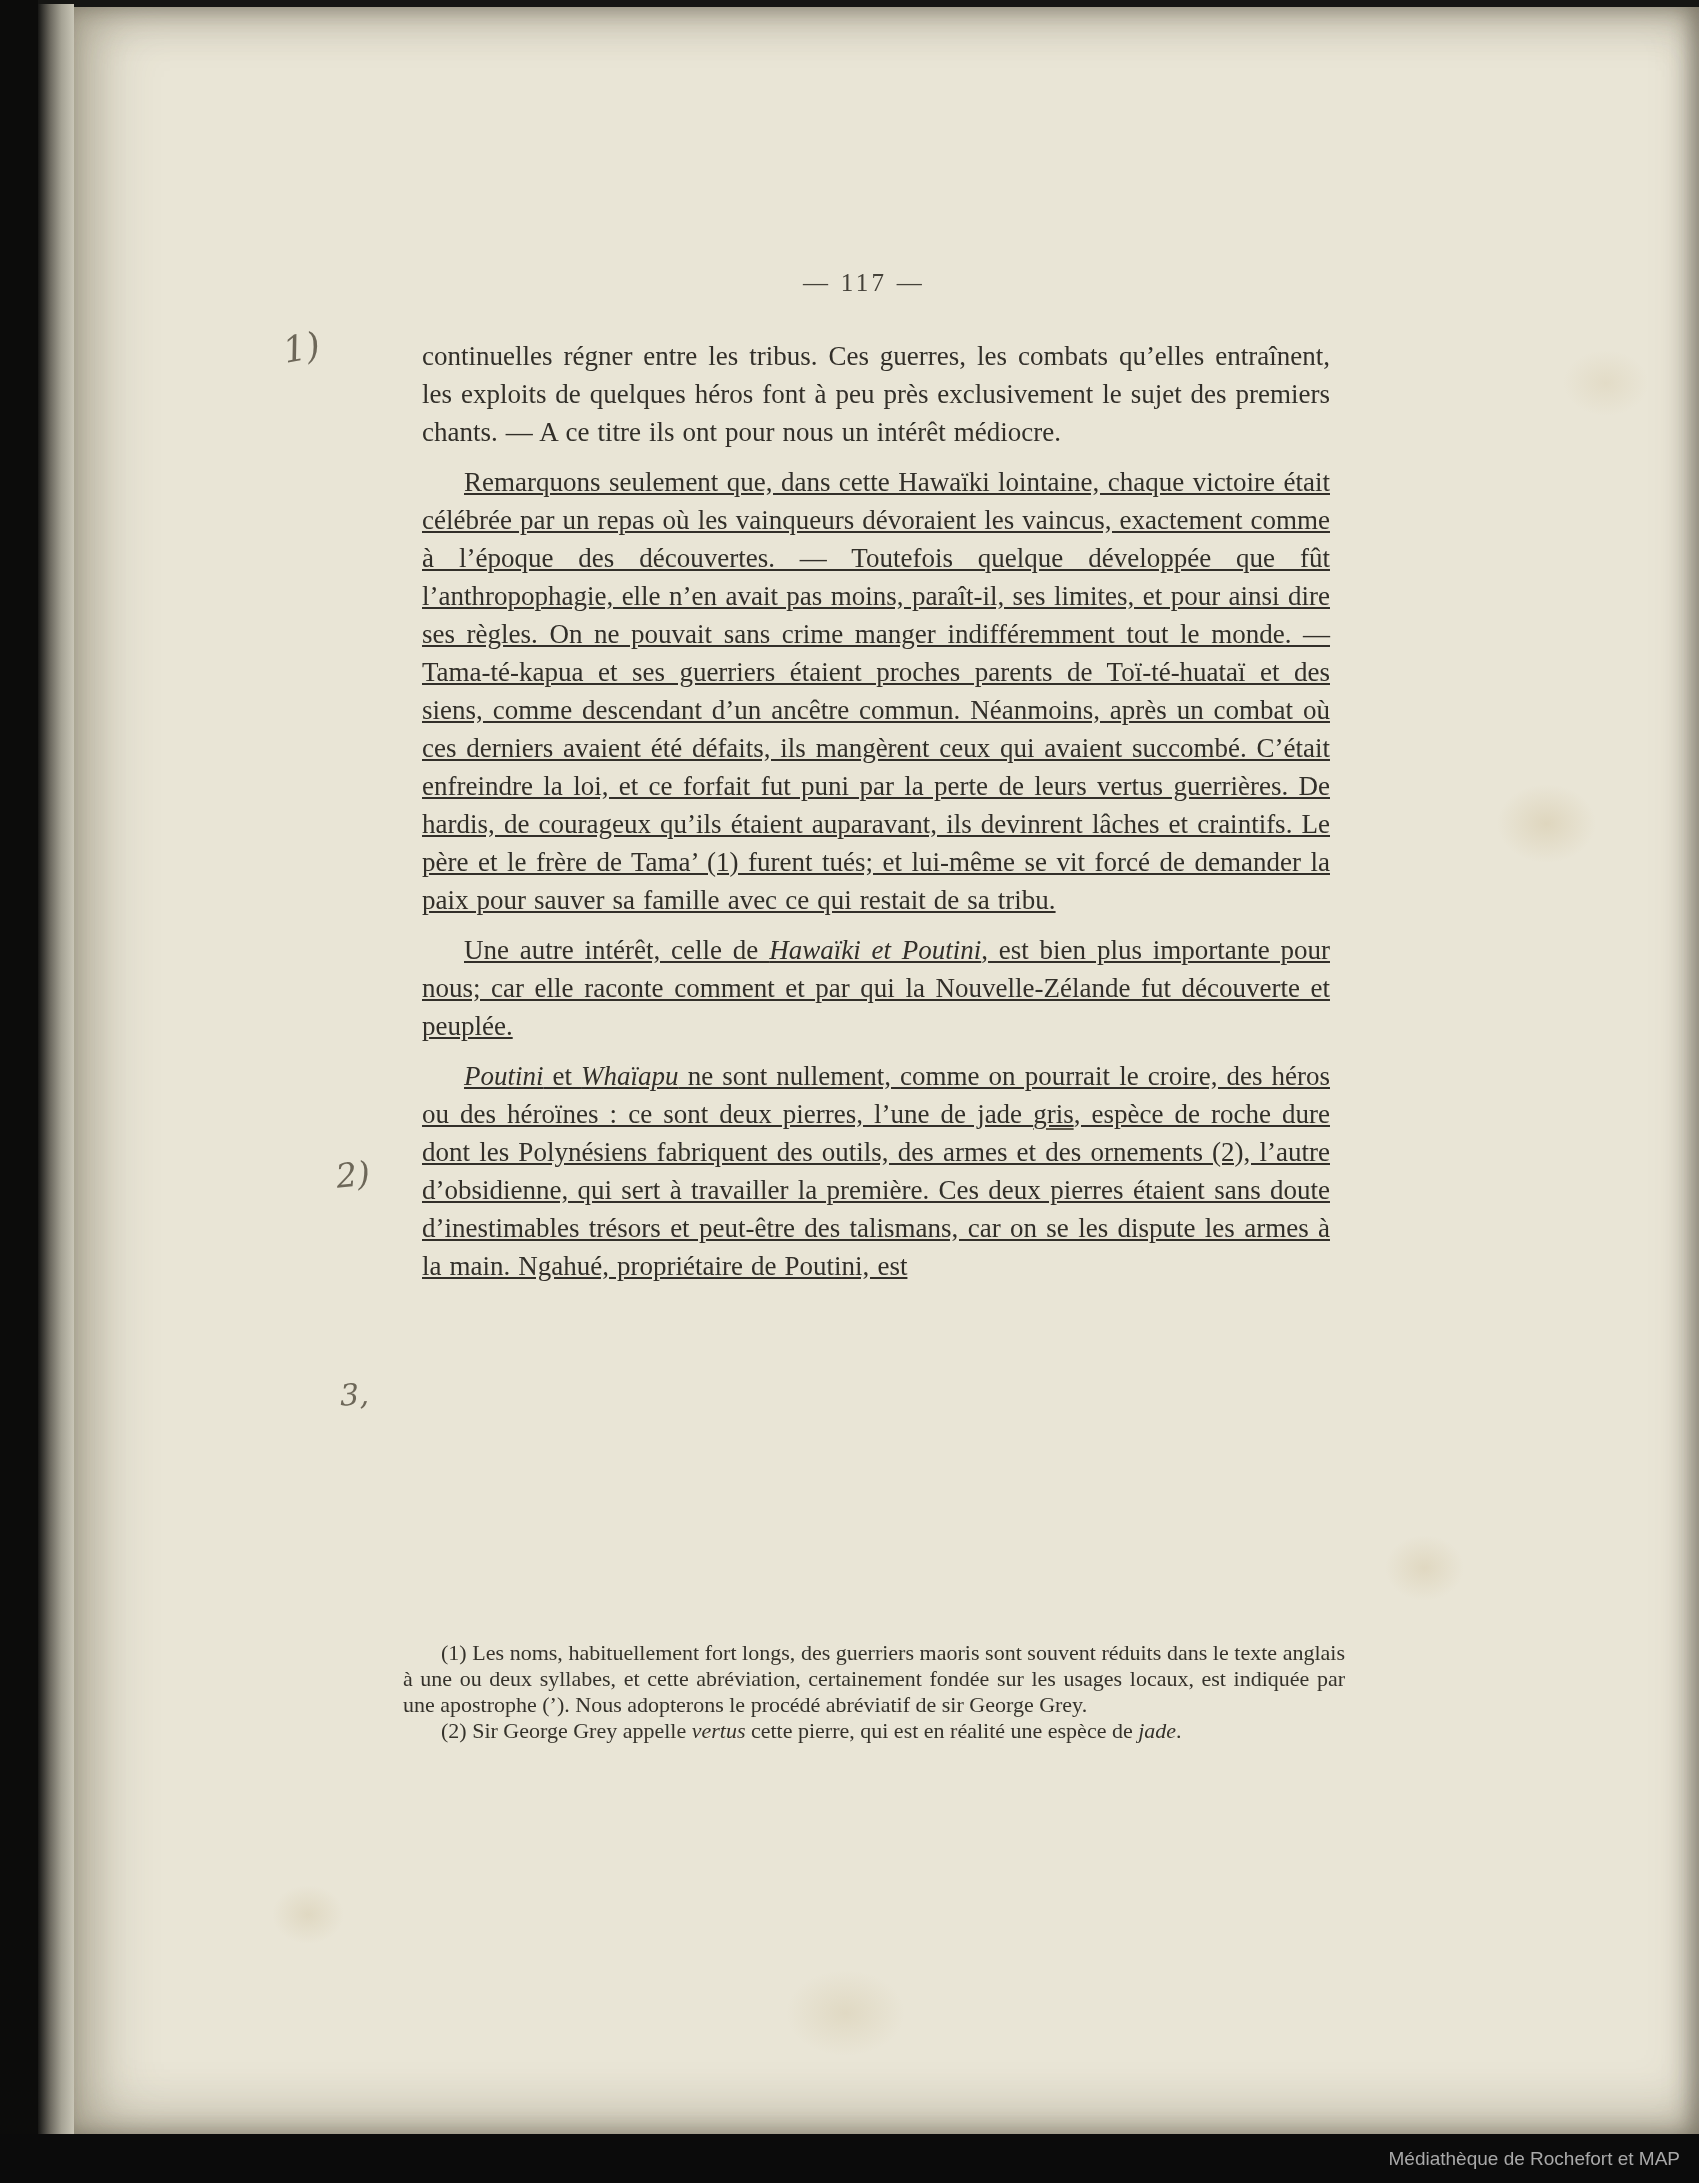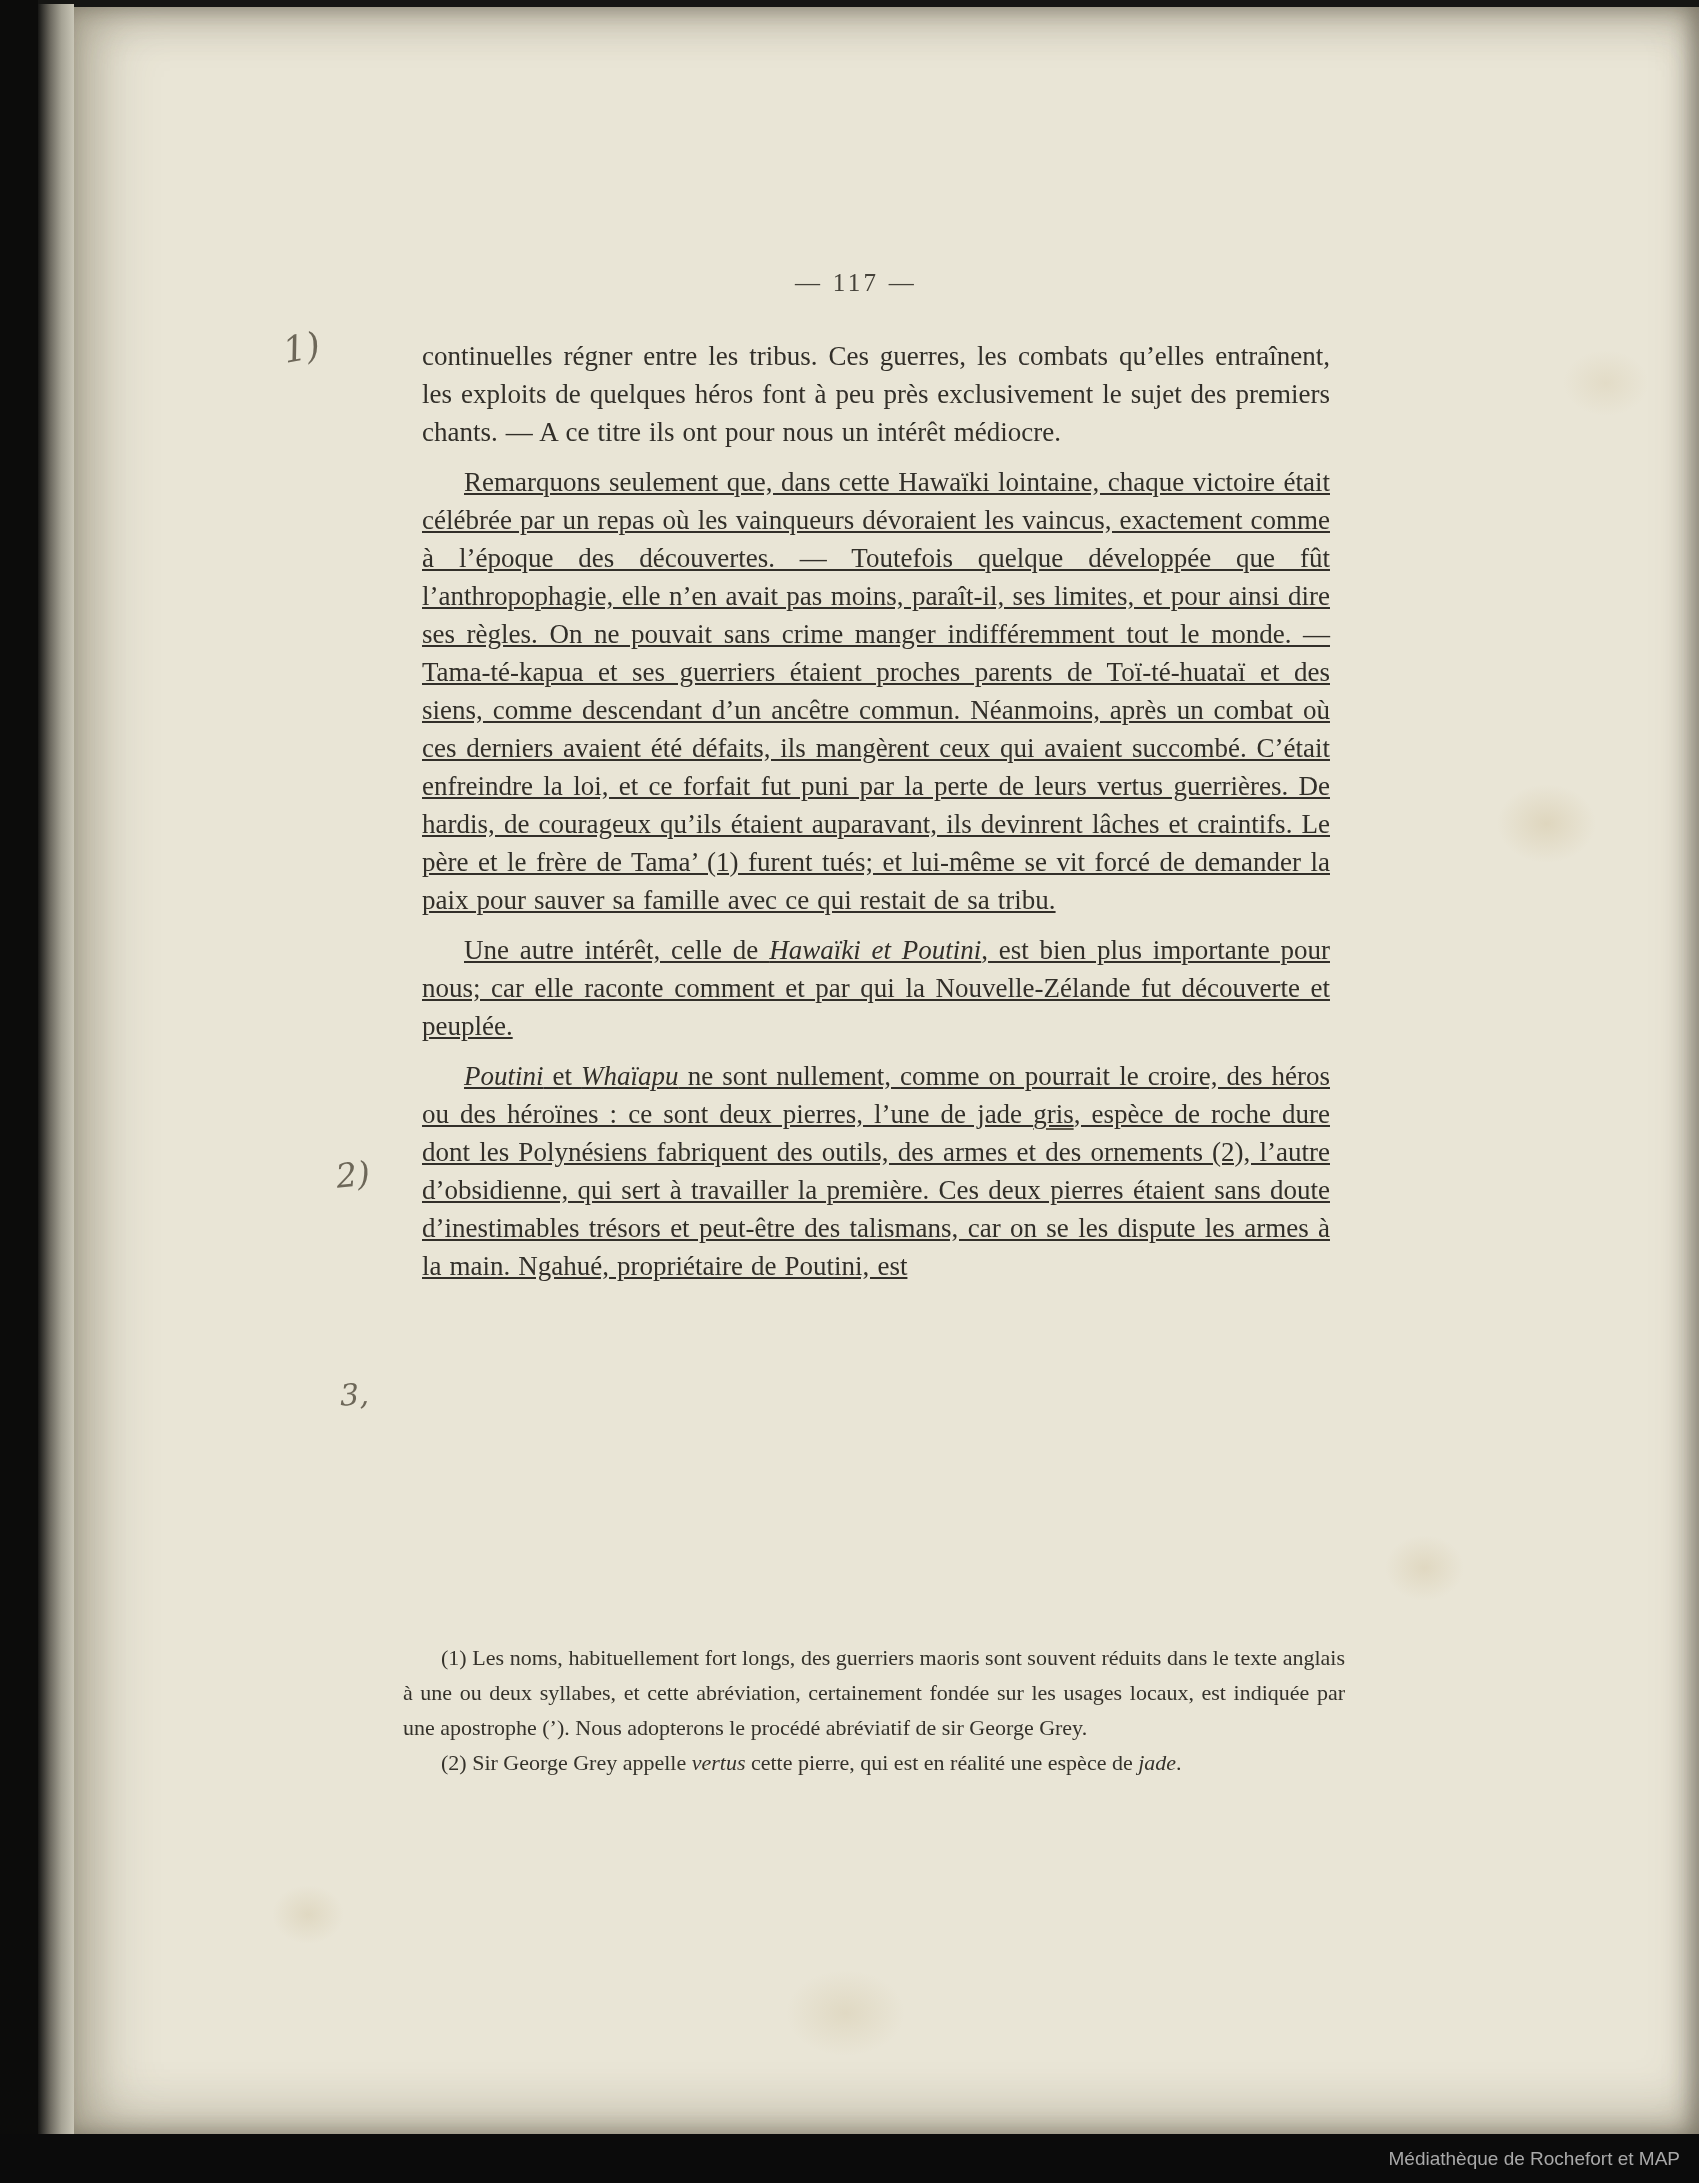--- a/index.html
+++ b/index.html
@@ -27,39 +27,39 @@
     position: absolute; left: 74px; top: 6.6px; right: 0; bottom: 49px;
     background: #e9e5d6;
     box-shadow:
       inset 26px 0 59px rgba(95, 85, 60, 0.28),
       inset -9.2px 0 20px rgba(40, 35, 25, 0.38),
       inset 0 14.5px 40px rgba(70, 62, 42, 0.18),
       inset 0 -20px 53px rgba(95, 85, 60, 0.20);
   }
 
   .page-number {
-    position: absolute; top: 262px; left: 316px; width: 932px;
+    position: absolute; top: 262px; left: 324px; width: 932px;
     text-align: center;
     font-size: 25px; letter-spacing: 3.3px;
     color: #45423a;
   }
 
   .body-text {
     position: absolute; top: 318px; left: 336px; width: 932px;
     font-size: 27px; line-height: 38px;
     color: #322f29;
     text-align: justify;
     word-spacing: 1.3px;
   }
   .para { margin: 12px; }
   .para.indent { text-indent: 42px; text-decoration: underline; }
 
   .footnotes {
     position: absolute; top: 1633px; left: 329px; width: 942px;
-    font-size: 22px; line-height: 35px;
+    font-size: 22px; line-height: 26px;
     color: #35322b;
     text-align: justify;
   }
   .fnote { margin: 0; }
   .fnote.indent { text-indent: 38px; }
 
   .it { font-style: italic; }
   .ul {
     text-decoration: underline;
     text-decoration-thickness: 2px;

